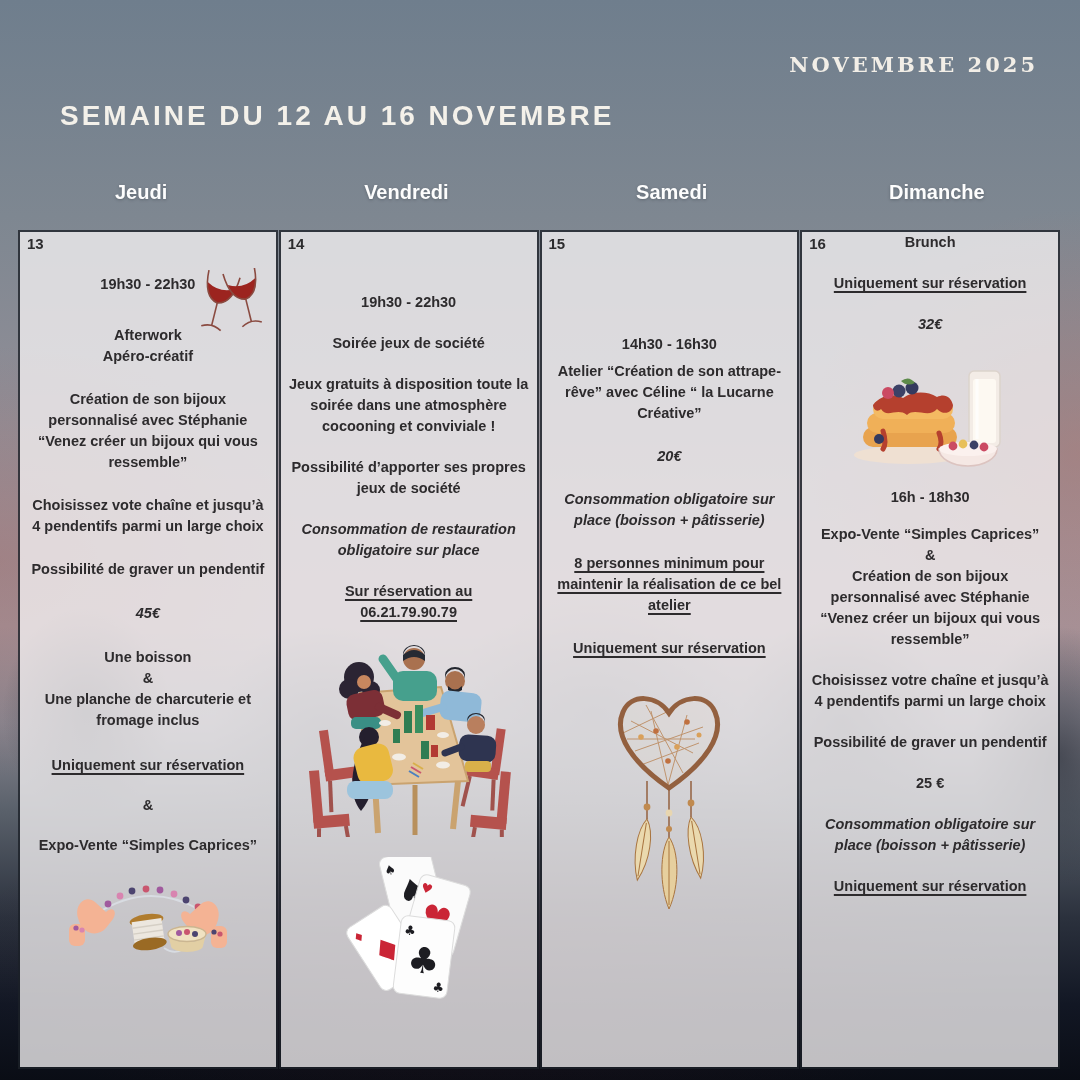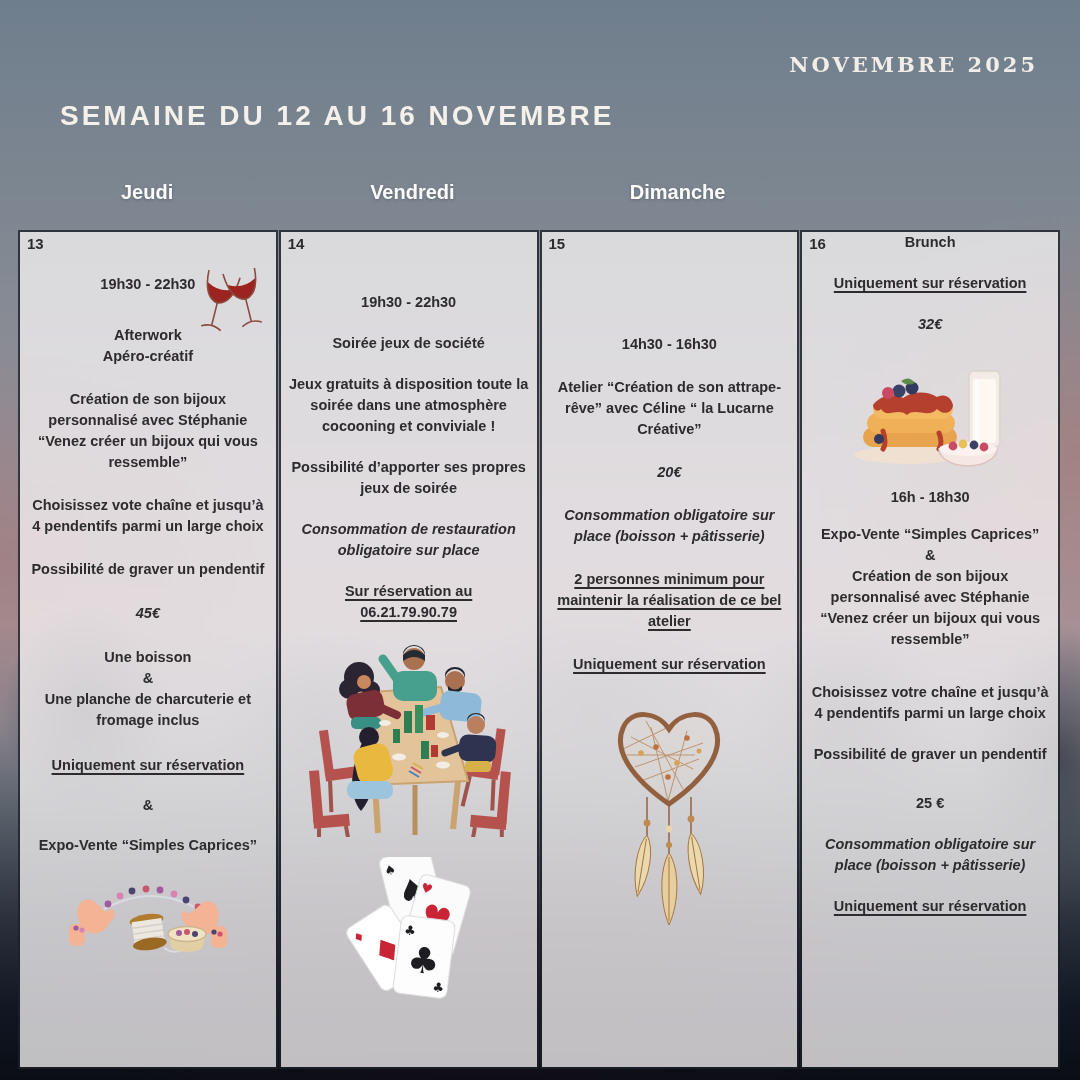--- a/index.html
+++ b/index.html
@@ -13,21 +13,21 @@
       radial-gradient(ellipse 120px 180px at 98% 70%, rgba(40,44,54,.60), transparent 72%),
       radial-gradient(ellipse 420px 300px at 0% 52%, rgba(158,105,102,.40), transparent 72%),
       radial-gradient(ellipse 380px 340px at 100% 42%, rgba(178,116,108,.45), transparent 72%),
       radial-gradient(ellipse 700px 260px at 45% 88%, rgba(64,22,30,.25), transparent 75%),
       linear-gradient(180deg,#6f7e8d 0%,#7e8791 20%,#8e8d96 36%,#a0929a 50%,#a5949b 58%,#87858f 67%,#5a616b 75%,#2b313d 85%,#121724 93%,#0a0d15 100%);
   }
   .month{position:absolute;top:52px;right:42px;font-family:"DejaVu Serif",serif;font-weight:700;
     font-size:21px;letter-spacing:3px;color:#f2eee7;text-align:right;}
   .title{position:absolute;top:100px;left:60px;font-family:Liberation Sans, sans-serif;font-weight:700;
     font-size:28px;letter-spacing:3px;color:#f4f1ea;}
-  .days-row{position:absolute;top:181px;left:26px;width:1038px;display:grid;
+  .days-row{position:absolute;top:181px;left:20px;width:1038px;display:grid;
     grid-template-columns:repeat(4,1fr);gap:23px;}
   .day-name{text-align:center;color:#fdfdfd;font-weight:700;font-size:20px;
     text-shadow:0 1px 3px rgba(40,45,55,.35);}
   .columns{position:absolute;top:232px;left:20px;width:1038px;height:835px;display:grid;
     grid-template-columns:repeat(4,1fr);gap:5px;}
   .panel{position:relative;background:rgba(243,241,242,.78);
     box-shadow:0 0 0 2px rgba(28,32,40,.8);
     display:flex;flex-direction:column;align-items:center;
     padding:0 7px;box-sizing:border-box;overflow:hidden;}
   .daynum{position:absolute;top:3px;left:7px;font-weight:700;font-size:15px;color:#2c2c2e;}
@@ -43,20 +43,21 @@
 <body>
 
 <div class="poster">
 
   <div class="month">NOVEMBRE 2025</div>
   <div class="title">SEMAINE DU 12 AU 16 NOVEMBRE</div>
 
   <div class="days-row">
     <div class="day-name">Jeudi</div>
     <div class="day-name">Vendredi</div>
+    <div class="day-name">Samedi</div>
     <div class="day-name">Dimanche</div>
   </div>
 
   <div class="columns">
 
     <div class="panel">
       <div class="daynum">13</div>
 
       <div class="timewrap" style="margin-top:42px">
         <div class="blk">19h30 - 22h30</div>
@@ -129,21 +130,21 @@
         </svg>
       </span>
     </div>
 
     <div class="panel">
       <div class="daynum">14</div>
 
       <div class="blk" style="margin-top:60px">19h30 - 22h30</div>
       <div class="blk" style="margin-top:20px">Soirée jeux de société</div>
       <div class="blk" style="margin-top:20px">Jeux gratuits à disposition toute la soirée dans une atmosphère cocooning et conviviale !</div>
-      <div class="blk" style="margin-top:20px">Possibilité d’apporter ses propres jeux de soirée</div>
+      <div class="blk" style="margin-top:20px">Possibilité d’apporter ses propres jeux de société</div>
       <div class="blk i" style="margin-top:20px">Consommation de restauration obligatoire sur place</div>
       <div class="blk u" style="margin-top:20px">Sur réservation au
 06.21.79.90.79</div>
 
       <span style="margin-top:22px">
         <svg width="212" height="192" viewBox="0 0 212 192">
           <g>
             <g transform="translate(16,86) rotate(-8)" fill="#b5524d">
               <rect x="0" y="0" width="9" height="46"></rect>
                 <rect x="0" y="40" width="32" height="11"></rect>
@@ -260,24 +261,24 @@
             <text x="45" y="72" font-size="13" text-anchor="middle" fill="#1d1d22">♣</text>
           </g>
         </svg>
       </span>
     </div>
 
     <div class="panel">
       <div class="daynum">15</div>
 
       <div class="blk" style="margin-top:102px">14h30 - 16h30</div>
-      <div class="blk" style="margin-top:22px">Atelier “Création de son attrape-rêve” avec Céline “ la Lucarne Créative”</div>
+      <div class="blk" style="margin-top:6px">Atelier “Création de son attrape-rêve” avec Céline “ la Lucarne Créative”</div>
       <div class="blk i" style="margin-top:22px">20€</div>
       <div class="blk i" style="margin-top:22px">Consommation obligatoire sur place (boisson + pâtisserie)</div>
-      <div class="blk u" style="margin-top:22px">2 personnes minimum pour maintenir la réalisation de ce bel atelier</div>
+      <div class="blk u" style="margin-top:22px">8 personnes minimum pour maintenir la réalisation de ce bel atelier</div>
       <div class="blk u" style="margin-top:22px">Uniquement sur réservation</div>
 
       <span style="margin-top:32px">
         <svg width="116" height="244" viewBox="0 0 116 244">
           <g stroke="#b98a62" stroke-width="1">
             <line x1="20" y1="30" x2="82" y2="62"></line>
               <line x1="35" y1="14" x2="72" y2="82"></line>
             <line x1="12" y1="42" x2="62" y2="18"></line>
               <line x1="57" y1="94" x2="40" y2="20"></line>
             <line x1="57" y1="94" x2="76" y2="24"></line>
@@ -348,21 +349,21 @@
             <circle cx="114" cy="97" r="4.4" fill="#e8c05a"></circle>
           <circle cx="125" cy="98" r="4.4" fill="#3c4166"></circle>
             <circle cx="135" cy="100" r="4.4" fill="#cb4a63"></circle>
         </svg>
       </span>
 
       <div class="blk" style="margin-top:12px">16h - 18h30</div>
       <div class="blk" style="margin-top:16px">Expo-Vente “Simples Caprices”
 &amp;
 Création de son bijoux personnalisé avec Stéphanie “Venez créer un bijoux qui vous ressemble”</div>
-      <div class="blk" style="margin-top:32px">Choisissez votre chaîne et jusqu’à 4 pendentifs parmi un large choix</div>
+      <div class="blk" style="margin-top:20px">Choisissez votre chaîne et jusqu’à 4 pendentifs parmi un large choix</div>
       <div class="blk" style="margin-top:20px">Possibilité de graver un pendentif</div>
-      <div class="blk" style="margin-top:28px">25 €</div>
+      <div class="blk" style="margin-top:20px">25 €</div>
       <div class="blk i" style="margin-top:20px">Consommation obligatoire sur place (boisson + pâtisserie)</div>
       <div class="blk u" style="margin-top:20px">Uniquement sur réservation</div>
     </div>
 
   </div>
 </div>
 
 </body></html>

